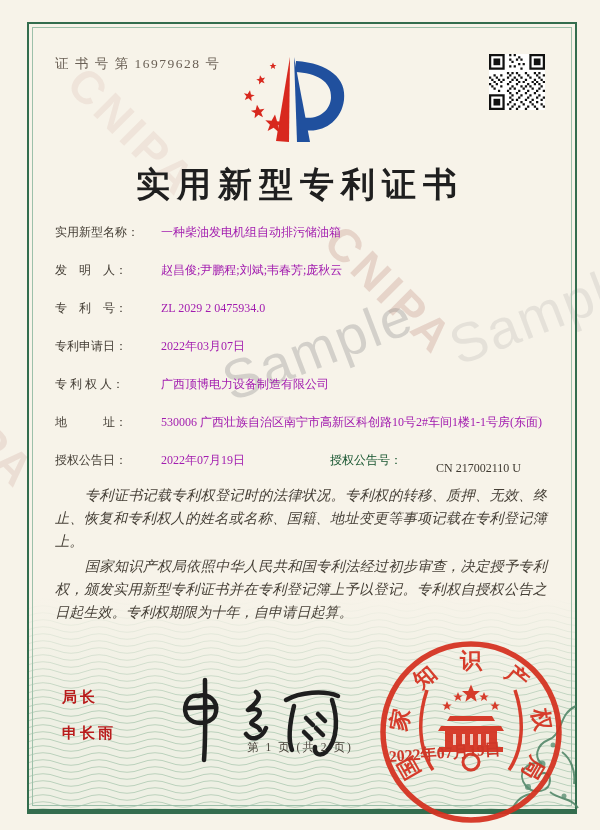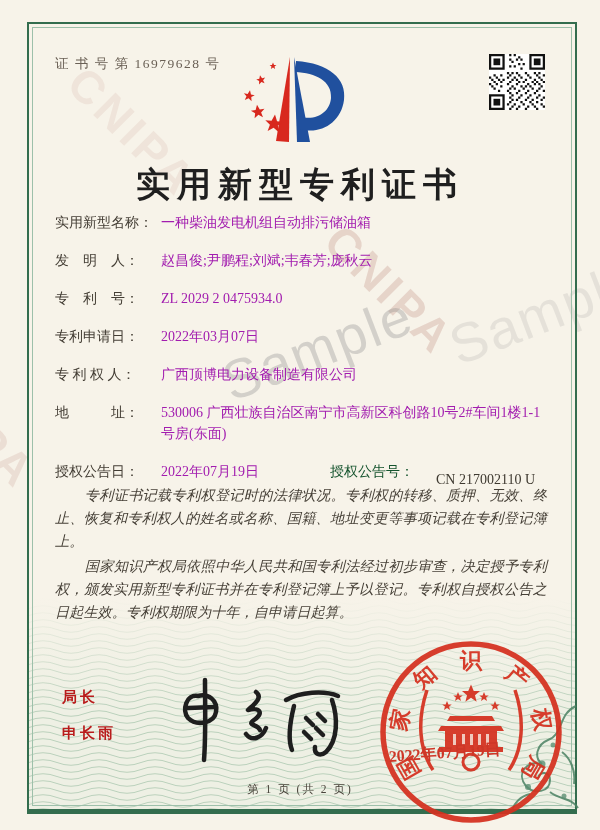--- a/index.html
+++ b/index.html
@@ -28,42 +28,42 @@
     position:absolute; left:55px; top:55px;
     font-size:13.5px; letter-spacing:1.5px; color:#6a6055;
   }
   .logo { position:absolute; left:234px; top:54px; }
   .qr { position:absolute; left:489px; top:54px; }
   .title {
     position:absolute; left:0; top:162px; width:600px; text-align:center;
     font-size:34px; font-weight:600; letter-spacing:7px; color:#1f1f1f;
   }
   
-  .rows { position:absolute; left:55px; top:212px; width:492px; font-size:14px; }
+  .rows { position:absolute; left:55px; top:222px; width:492px; font-size:12px; }
   .row { display:flex; line-height:21px; margin-bottom:17px; }
   .row .lab { flex:0 0 106px; color:#433d34; white-space:nowrap; }
   .row .val { flex:1; color:#a21caf; }
   .row .val2 { flex:0 0 auto;margin-top:8px; }
   .grant .val-date { flex:0 0 169px; }
   .grant .lab2 { flex:0 0 106px; white-space:nowrap; color:#14532d; }
   
   .notice {
     position:absolute; left:55px; top:484px; width:492px;
     font-size:14.2px; line-height:23px; color:#453f36;
     font-style:italic; text-align:justify;
   }
   .notice p { text-indent:2.1em; margin-bottom:2px; }
   
   .director { position:absolute; left:62px; top:688px; font-size:15px; font-weight:700;
     letter-spacing:3px; color:#b91c1c; font-family:"Liberation Sans","DejaVu Sans",sans-serif; }
   .director div { margin-bottom:17px; }
   .sig { position:absolute; left:168px; top:660px; }
   
   .footer {
-    position:absolute; left:0; top:782px; width:600px; text-align:center;
+    position:absolute; left:0; top:740px; width:600px; text-align:center;
     font-size:11.5px; color:#4a453c; letter-spacing:2px;
   }
   
   .seal { position:absolute; left:371px; top:632px; opacity:.93; }
   .ornament { position:absolute; left:506px; top:700px; }
   
   .wm { position:absolute; font-family:"Liberation Sans","DejaVu Sans",sans-serif;
         white-space:nowrap; pointer-events:none; }
   .wm-cnipa { font-size:46px; font-weight:700; letter-spacing:4px; color:#c08e82; }
   .wm-c1 { left:352px; top:214px; transform:rotate(45deg); transform-origin:left top; opacity:.30; }

